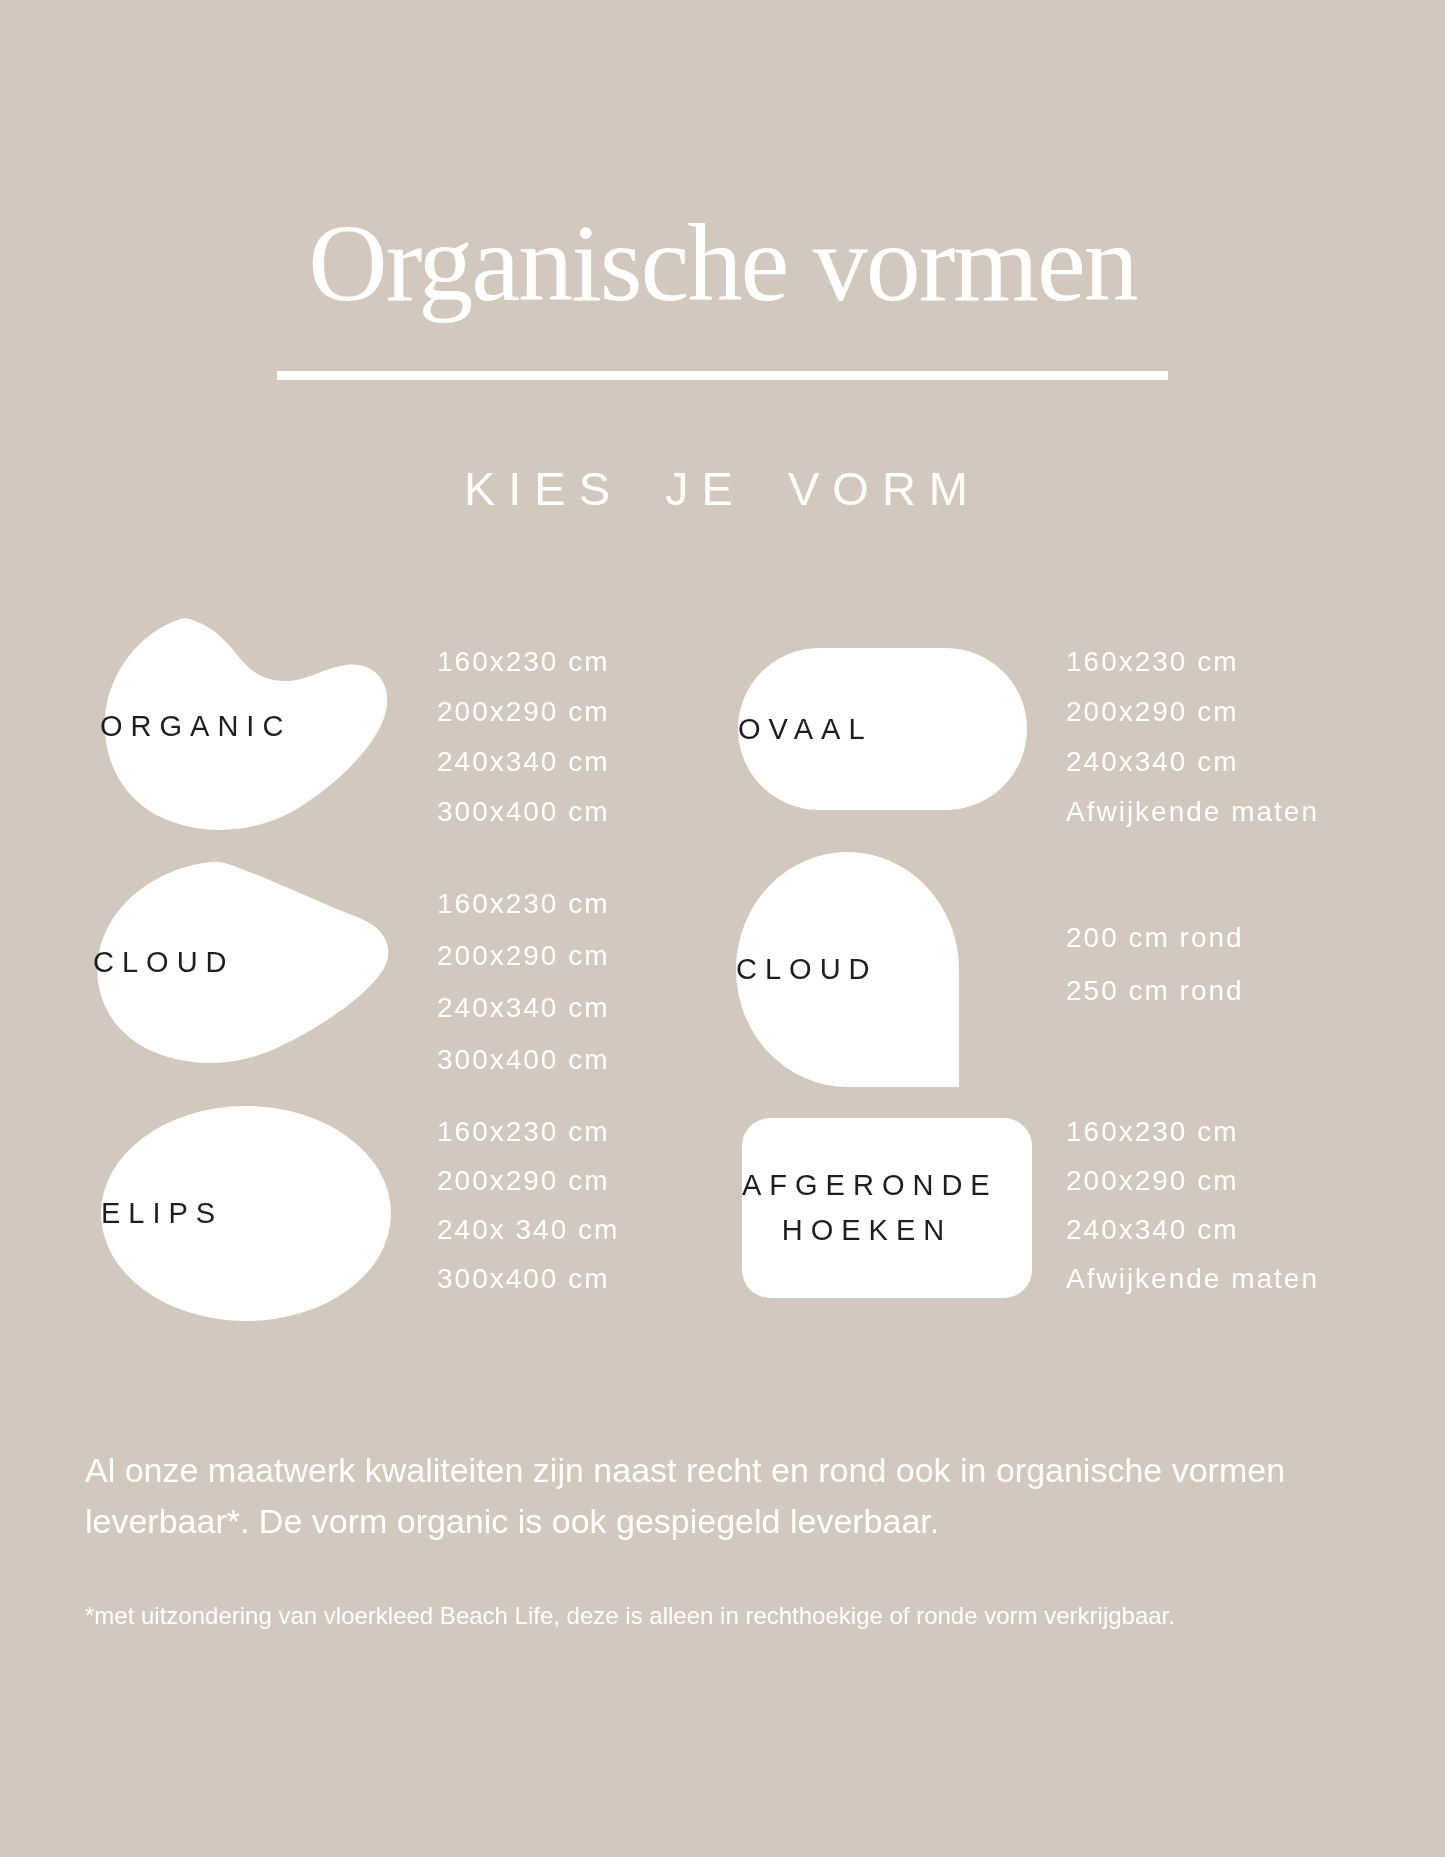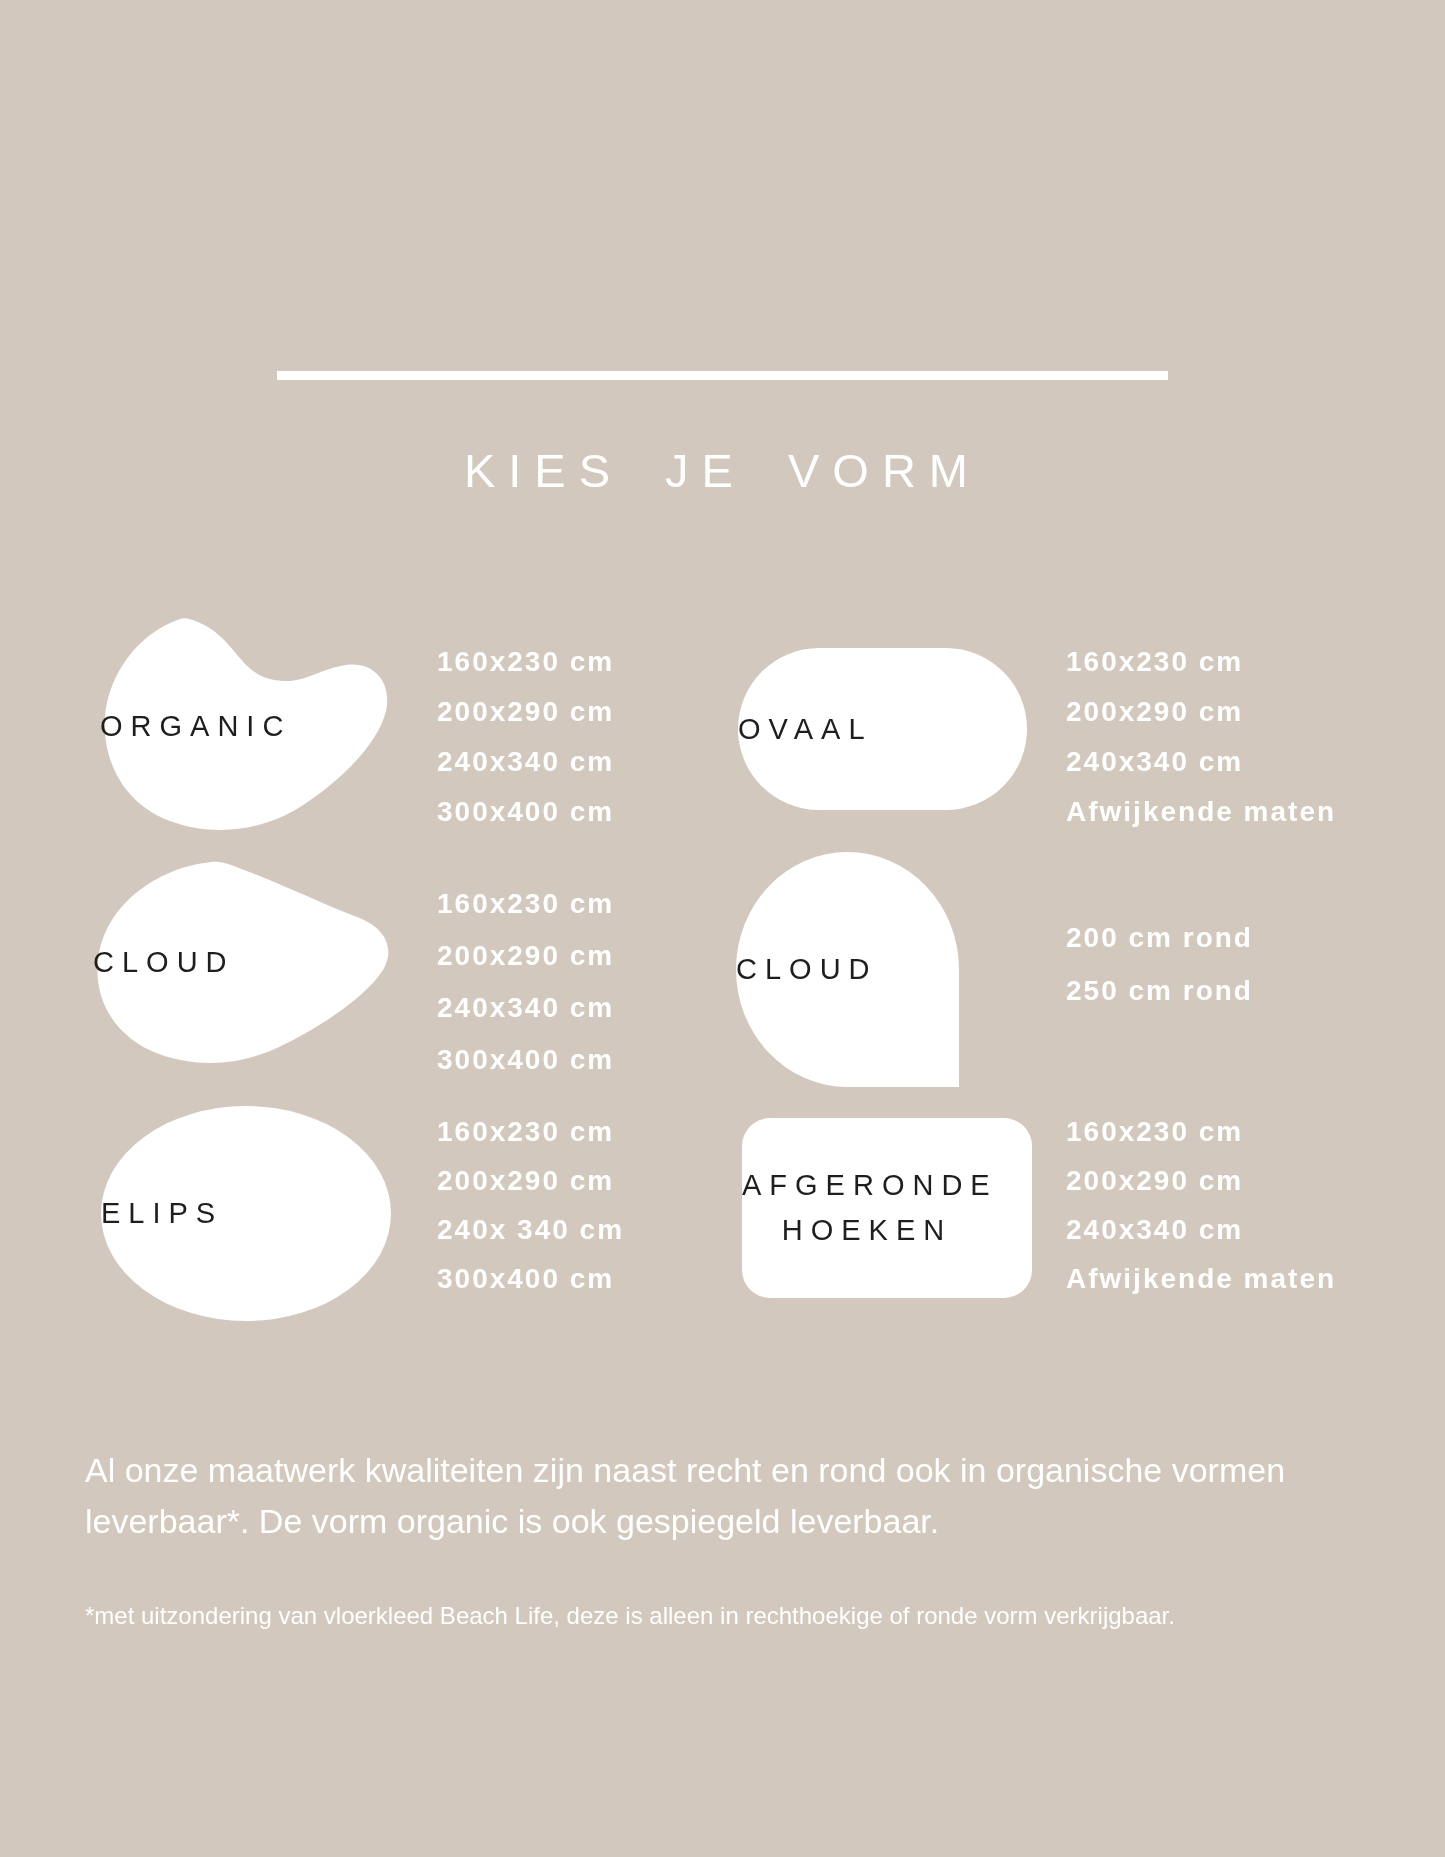--- a/index.html
+++ b/index.html
@@ -32,21 +32,21 @@
     color:var(--text-color);
   }
   .divider{
     position:absolute;
     left:277px; top:371px;
     width:891px; height:9px;
     background:var(--shape-fill);
   }
   .subtitle{
     position:absolute;
-    top:443px; left:0; right:0;
+    top:461px; left:0; right:0;
     text-align:center;
     font-size:47px;
     font-weight:400;
     letter-spacing:13px;
     word-spacing:16px;
     color:var(--text-color);
   }
 
   
   .shape-box{
@@ -82,21 +82,21 @@
   #shape-pebble{left:93px; top:858px; width:304px; height:209px;}
   #shape-pebble .shape-label{padding-right:28px;}
   #shape-cloud .shape-label{padding-right:22px;}
   #shape-organic .shape-label{padding-top:14px;}
   #shape-rounded .shape-label{max-width:250px;}
 
   
   .sizes{
     position:absolute;
     color:var(--text-color);
-    font-weight:700;
+    font-weight:400;
     font-size:28px;
     letter-spacing:2px;
     white-space:nowrap;
   }
   .sizes .size{display:block;}
   .lh50 .size{line-height:50px;}
   .lh52 .size{line-height:52px;}
   .lh53 .size{line-height:53px;text-align:center;}
   .lh49 .size{line-height:49px;}
   #sizes-organic{left:437px; top:637px;}
@@ -115,20 +115,21 @@
     font-weight:400;
   }
   #note-1{top:1445px; font-size:34px; line-height:1.5;}
   #note-2{top:1598px; font-size:24px; line-height:1.5;}
 </style>
 </head>
 <body>
 
 <div class="page">
 
+  <div class="title">Organische vormen</div>
   <div class="divider"></div>
   <div class="subtitle">KIES JE VORM</div>
 
   <div class="shape-box" id="shape-organic">
     <svg viewBox="0 0 290 228" preserveAspectRatio="none">
       <path d="M 80 14 C 38 28, 8 70, 5 112 C 2 158, 26 200, 70 216 C 113 232, 162 226, 200 202 C 238 178, 278 140, 286 106 C 292 80, 276 56, 246 60 C 216 64, 203 82, 170 74 C 140 67, 133 32, 100 18 C 93 15, 87 12, 80 14 Z"></path>
     </svg>
     <div class="shape-label">ORGANIC</div>
   </div>
   <div class="sizes lh50" id="sizes-organic">

